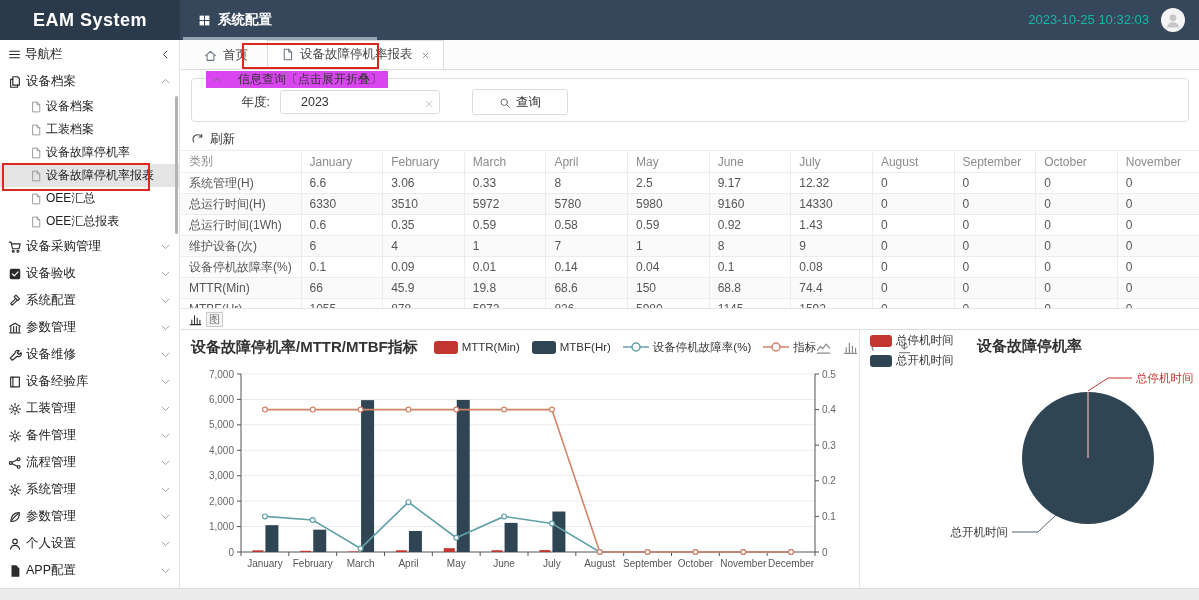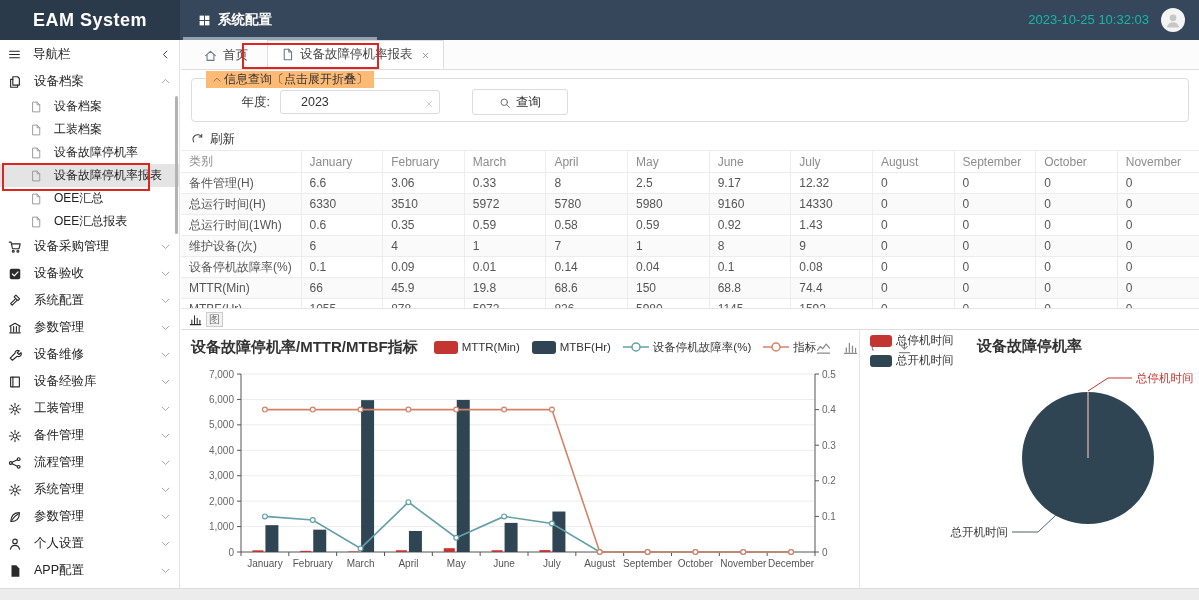--- a/index.html
+++ b/index.html
@@ -15,43 +15,43 @@
               color:#fff; font-size:13.5px; font-weight:bold; cursor:pointer; }
   #menu-underline { position:absolute; left:183px; top:37px; width:194px; height:3px; background:#93a1b0; }
   #clock { position:absolute; right:50px; top:0; height:40px; line-height:40px; color:#14b8a6; font-size:13px; }
   #avatar { position:absolute; right:14px; top:8px; width:24px; height:24px; border-radius:50%; background:#f4f4f4;
             display:flex; align-items:center; justify-content:center; overflow:hidden; }
 
   
   #sidebar { position:absolute; left:0; top:40px; width:180px; height:548px; background:#fff;
              border-right:1px solid #e2e2e2; overflow:hidden; }
   .srow { display:flex; align-items:center; padding:0 8px 0 8px; color:#222; cursor:pointer; }
-  .srow .lbl { margin-left:12px; flex:1; white-space:nowrap; overflow:hidden; }
+  .srow .lbl { margin-left:4px; flex:1; white-space:nowrap; overflow:hidden; }
   .srow.nav-head { height:28px; font-size:12.5px; }
   .srow.group { height:27px; font-size:12.5px; }
   .srow.group .ic.main { color:#2b2b2b; }
   .srow.child { height:23px; padding-left:30px; font-size:12px; }
   .srow.child .ic { color:#9a9a9a; }
   .srow.selected { background:#e4e4e4; }
   .srow .chev { color:#9a9a9a; }
   #side-scroll { position:absolute; right:1px; top:56px; width:3px; height:138px; background:#b3b3b3; border-radius:2px; }
 
   
   #main { position:absolute; left:181px; top:40px; width:1018px; height:476px; background:#fff;border-radius:27px; }
 
   #tabbar { position:absolute; left:0; top:0; width:100%; height:30px; background:#fcfcfc;
             border-bottom:1px solid #ddd; display:flex; align-items:flex-end; padding-left:10px; }
   .tab { height:28px; display:flex; align-items:center; gap:6px; padding:0 13px; font-size:12.5px; color:#444; cursor:pointer; }
   .tab .ic { color:#6b7785; }
   .tab.active { height:29px; background:#fff; border:1px solid #ddd; border-bottom:1px solid #fff; margin-left:6px; }
   .tab .closex { color:#999; margin-left:2px; }
 
   #query { position:absolute; left:10px; top:38px; width:998px; height:44px; border:1px solid #ddd; border-radius:4px; }
-  #query-title { position:absolute; left:14px; top:-8px; background:#fdba74; padding:0 6px; font-size:12px; color:#333;
-                 display:flex; align-items:center; gap:2px; cursor:pointer; }
+  #query-title { position:absolute; left:14px; top:-8px; background:#d946ef; padding:0 6px; font-size:12px; color:#333;
+                 display:flex; align-items:center; gap:16px; cursor:pointer; }
   #query-title .ic { color:#666; }
   #query-row { display:flex; align-items:center; margin-top:10px; padding-left:34px; }
   #year-label { width:44px; text-align:right; font-size:12.5px; color:#333; margin-right:10px; }
   #year-wrap { position:relative; width:160px; }
   #year-input { width:160px; height:24px; border:1px solid #dcdcdc; border-radius:3px; padding:0 22px 0 20px;
                 font-size:12.5px; color:#333; font-family:inherit; }
   #year-clear { position:absolute; right:6px; top:4px; color:#bbb; cursor:pointer; }
   #search-btn { margin-left:32px; width:96px; height:26px; background:#fff; border:1px solid #dcdcdc; border-radius:3px;
                 display:flex; align-items:center; justify-content:center; gap:5px; font-size:12.5px; color:#333;
                 font-family:inherit; cursor:pointer; }
@@ -387,21 +387,21 @@
             <th>June</th>
             <th>July</th>
             <th>August</th>
             <th>September</th>
             <th>October</th>
             <th>November</th>
           </tr>
         </thead>
       <tbody id="tbody">
           <tr>
-            <td>备件管理(H)</td>
+            <td>系统管理(H)</td>
             <td>6.6</td>
             <td>3.06</td>
             <td>0.33</td>
             <td>8</td>
             <td>2.5</td>
             <td>9.17</td>
             <td>12.32</td>
             <td>0</td>
             <td>0</td>
             <td>0</td>

